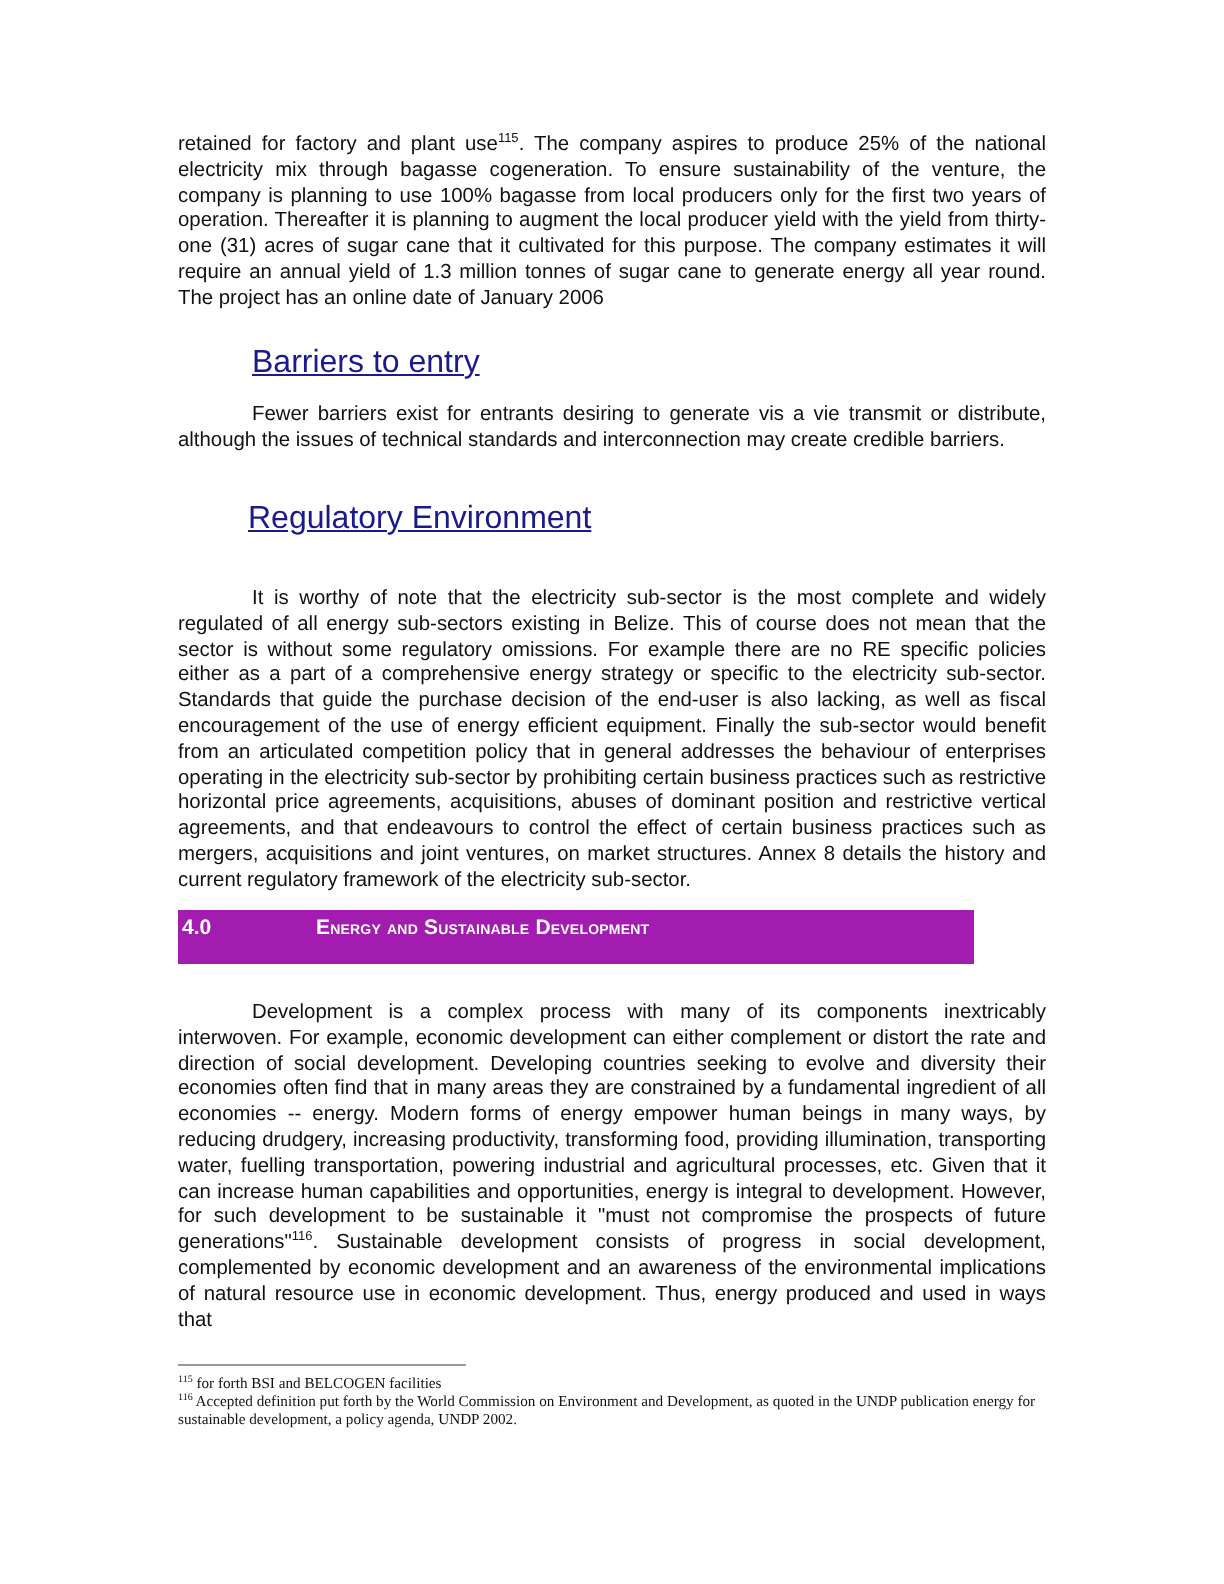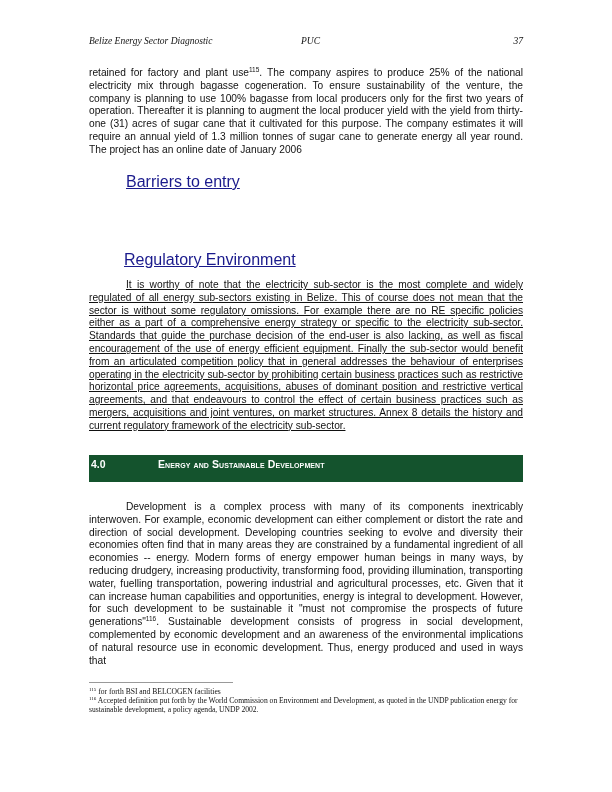--- a/index.html
+++ b/index.html
@@ -18,55 +18,53 @@
       color: #111; text-align: justify;
     }
     .body-text p { margin: 0; }
     .indent { text-indent: 37px; }
     sup { font-size: 6.5px; line-height: 0; vertical-align: 4px; }
     .subhead {
       position: absolute; font-family: "Liberation Sans", sans-serif; font-size: 16px;
       color: #1a1a8c; text-decoration: underline; text-decoration-color: #1a1a8c;
     }
     .section-bar {
-      position: absolute; left: 89px; top: 455px; width: 434px; height: 27px;
-      background: #14532d; color: #fff;
+      position: absolute; left: 89px; top: 455px; width: 398px; height: 27px;
+      background: #a21caf; color: #fff;
       font-family: "Liberation Sans", sans-serif; font-weight: bold; font-size: 10.5px;
     }
     .section-bar .num { position: absolute; left: 2px; top: 3px; }
     .section-bar .title { position: absolute; left: 37px; top: 3px; font-variant: small-caps; letter-spacing: 0.1px; padding-left: 32px; }
     .footnote-rule { position: absolute; left: 89px; top: 682px; width: 144px; height: 0; border-top: 1px solid #999; }
     .footnotes {
       position: absolute; left: 89px; top: 687px; width: 434px;
       font-family: "Liberation Serif", serif; font-size: 7.6px; line-height: 9.2px; color: #111;
     }
     .footnotes p { margin: 0; }
     .footnotes sup { font-size: 5px; vertical-align: 3px; }
   </style>
 </head>
 <body>
 
 <div class="page">
 
-  <div class="running-header">
-    <span class="h-left">Belize Energy Sector Diagnostic</span>
-    <span class="h-center">PUC</span>
-    <span class="h-right">37</span>
-  </div>
 
   <div class="body-text" style="top:67px;">
     <p><span>retained for factory and plant use</span><sup>115</sup><span>.  The company aspires to produce 25% of the national electricity mix through bagasse cogeneration. To ensure sustainability of the venture, the company is planning to use 100% bagasse from local producers only for the first two years of operation. Thereafter it is planning to augment the local producer yield with the yield from thirty-one (31) acres of sugar cane that it cultivated for this purpose. The company estimates it will require an annual yield of 1.3 million tonnes of sugar cane to generate energy all year round.  The project has an online date of January 2006</span></p>
   </div>
 
   <div class="subhead" style="left:126px; top:173px;">Barriers to entry</div>
 
+  <div class="body-text" style="top:202px;">
+    <p class="indent">Fewer barriers exist for entrants desiring to generate vis a vie transmit or distribute, although the issues of technical standards and interconnection may create credible barriers.</p>
+  </div>
 
   <div class="subhead" style="left:112px; top:251px;padding-left:12px;">Regulatory Environment</div>
 
-  <div class="body-text" style="top:279px;text-decoration:underline;">
+  <div class="body-text" style="top:294px;">
     <p class="indent">It is worthy of note that the electricity sub-sector is the most complete and widely regulated of all energy sub-sectors existing in Belize.  This of course does not mean that the sector is without some regulatory omissions. For example there are no RE specific policies either as a part of a comprehensive energy strategy or specific to the electricity sub-sector. Standards that guide the purchase decision of the end-user is also lacking, as well as fiscal encouragement of the use of energy efficient equipment. Finally the sub-sector would benefit from an articulated competition policy that in general addresses the behaviour of enterprises operating in the electricity sub-sector by prohibiting certain business practices such as restrictive horizontal price agreements, acquisitions, abuses of dominant position and restrictive vertical agreements, and that endeavours to control the effect of certain business practices such as mergers, acquisitions and joint ventures, on market structures. Annex 8 details the history and current regulatory framework of the electricity sub-sector.</p>
   </div>
 
   <div class="section-bar">
     <span class="num">4.0</span>
     <span class="title">Energy and Sustainable Development</span>
   </div>
 
   <div class="body-text" style="top:501px;">
     <p class="indent"><span>Development is a complex process with many of its components inextricably interwoven.  For example, economic development can either complement or distort the rate and direction of social development.  Developing countries seeking to evolve and diversity their economies often find that in many areas they are constrained by a fundamental ingredient of all economies -- energy.  Modern forms of energy empower human beings in many ways, by reducing drudgery, increasing productivity, transforming food, providing illumination, transporting water, fuelling transportation, powering industrial and agricultural processes, etc.  Given that it can increase human capabilities and opportunities, energy is integral to development.   However, for such development to be sustainable it "must not compromise the prospects of future generations"</span><sup>116</sup><span>. Sustainable development consists of progress in social development, complemented by economic development and an awareness of the environmental implications of natural resource use in economic development. Thus, energy produced and used in ways that</span></p>

